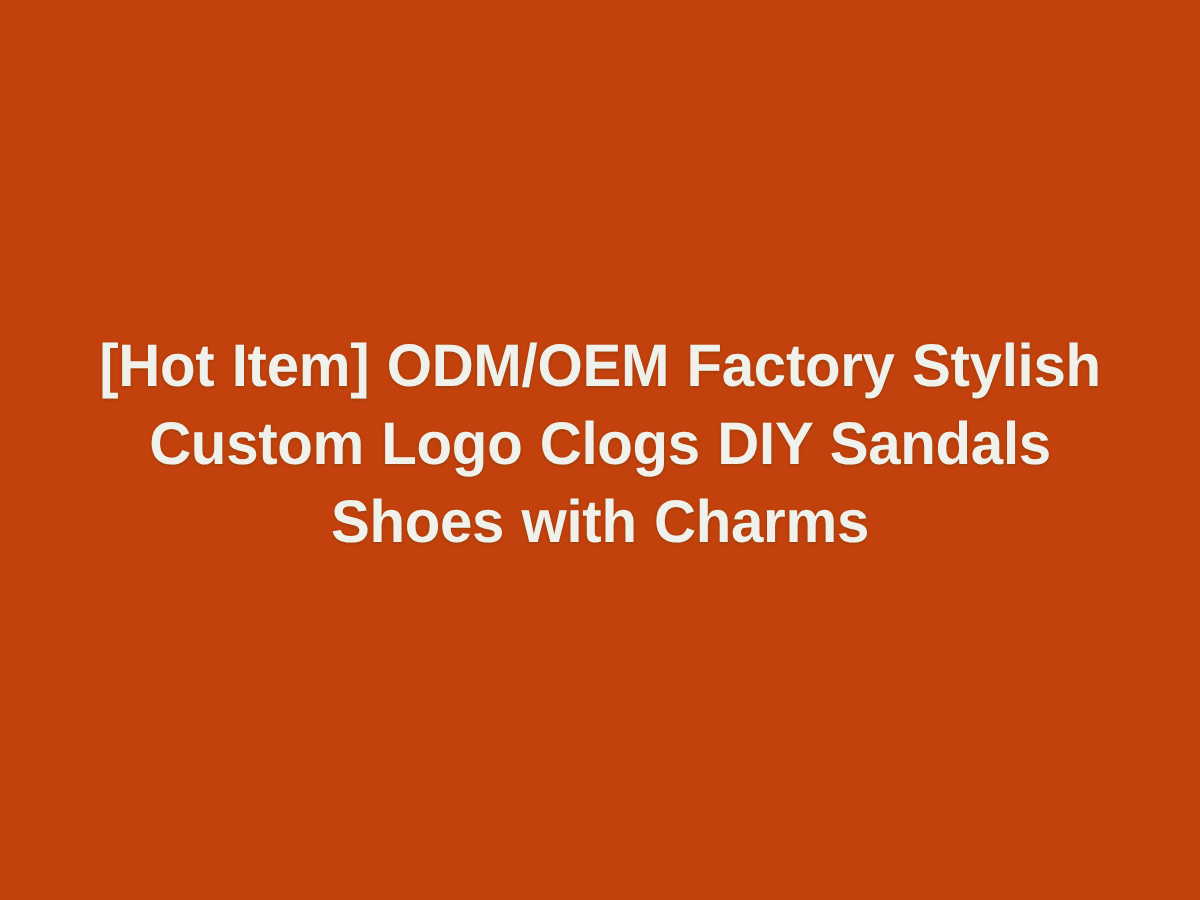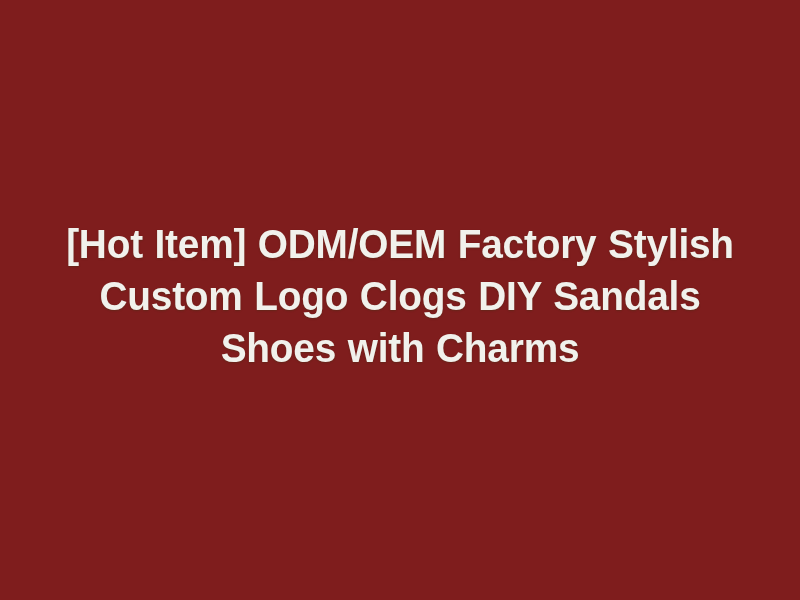--- a/index.html
+++ b/index.html
@@ -12,21 +12,21 @@
     height: 600px;
     overflow: hidden;
     font-family: "Liberation Sans", sans-serif;
   }
 
   #placeholder-card {
     position: relative;
     width: 800px;
     height: 600px;
     box-sizing: border-box;
-    background: #7f1d1d;
+    background: #c2410c;
     display: flex;
     align-items: center;
     justify-content: center;
   }
 
   #title-block {
     width: 720px;
     margin-top: -8px;
     padding: 0 8px;
     box-sizing: border-box;

